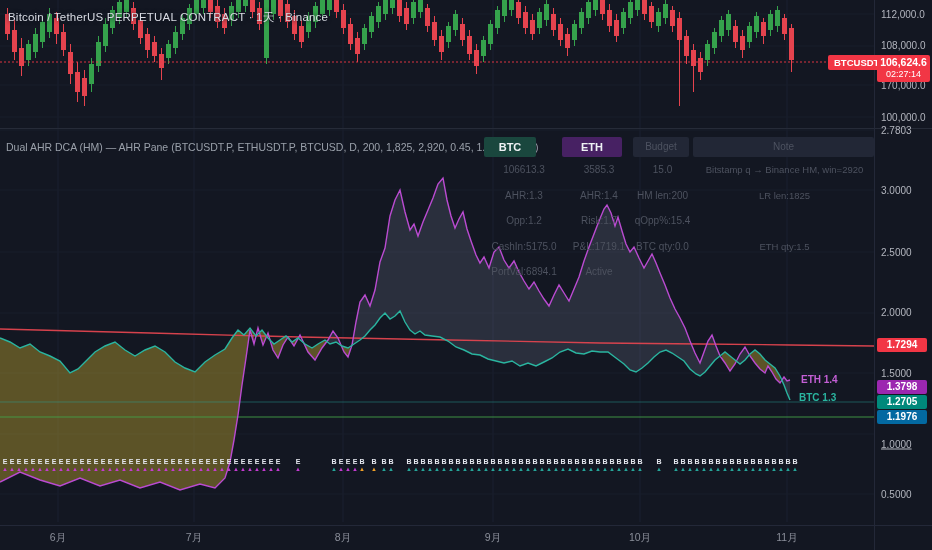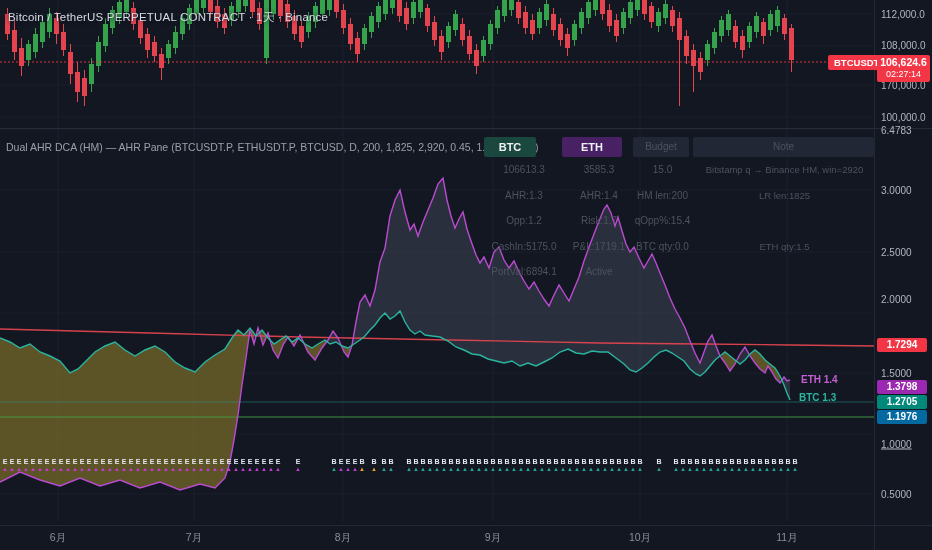--- a/index.html
+++ b/index.html
@@ -388,24 +388,24 @@
   <div class="price-badge">
     <div class="p">106,624.6</div>
     <div class="c">02:27:14</div>
   </div>
 
   <div class="price-axis" id="price-axis">
       <div class="ax-label" style="top: 14px;">112,000.0</div>
       <div class="ax-label" style="top: 45px;">108,000.0</div>
       <div class="ax-label" style="top: 85px;">170,000.0</div>
       <div class="ax-label" style="top: 117px;">100,000.0</div>
-      <div class="ax-label" style="top: 130px;">6.4783</div>
+      <div class="ax-label" style="top: 130px;">2.7803</div>
       <div class="ax-label" style="top: 190px;">3.0000</div>
       <div class="ax-label" style="top: 252px;">2.5000</div>
-      <div class="ax-label" style="top: 299px;">2.0000</div>
+      <div class="ax-label" style="top: 312px;">2.0000</div>
       <div class="ax-label" style="top: 373px;">1.5000</div>
       <div class="ax-label" style="top: 444px; text-decoration: underline;">1.0000</div>
       <div class="ax-label" style="top: 494px;">0.5000</div>
       <div class="ax-badge" style="top: 345px; background: rgb(242, 54, 69);">1.7294</div>
       <div class="ax-badge" style="top: 387px; background: rgb(156, 39, 176);">1.3798</div>
       <div class="ax-badge" style="top: 402px; background: rgb(0, 137, 123);">1.2705</div>
       <div class="ax-badge" style="top: 417px; background: #0369a1;">1.1976</div>
     </div>
 
   <div class="line-label" id="eth-label" style="left: 801px; top: 374px; color: rgb(196, 95, 214);">ETH 1.4</div>

